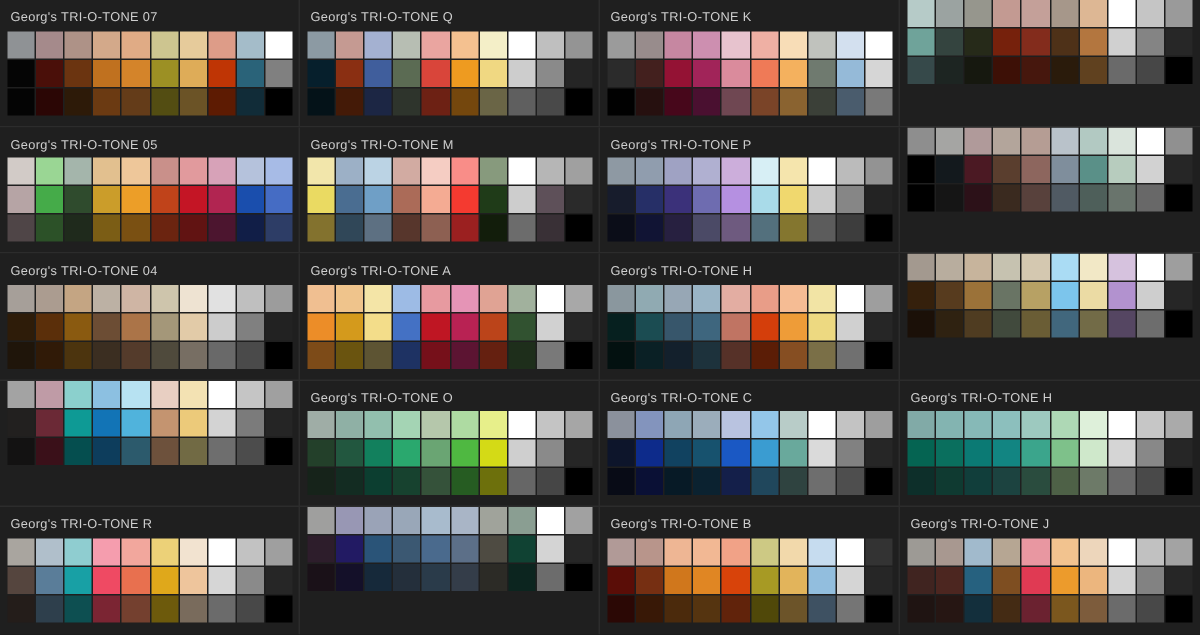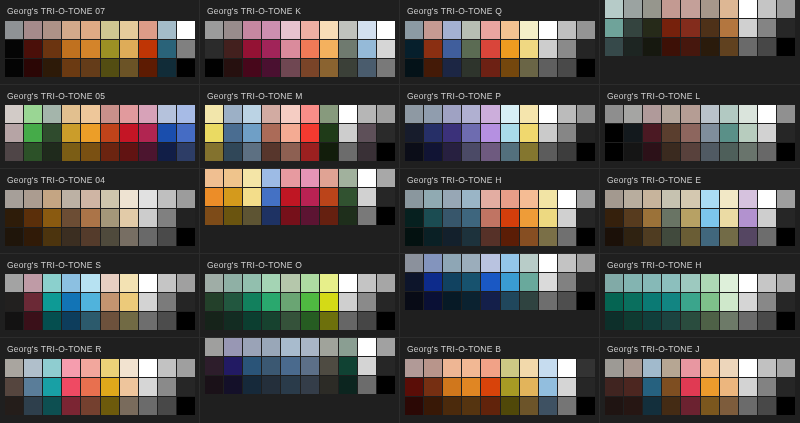--- a/index.html
+++ b/index.html
@@ -90,55 +90,20 @@
         <div class="swatch" title="#6b3a12" style="background: rgb(107, 58, 18);"></div>
         <div class="swatch" title="#643c19" style="background: rgb(100, 60, 25);"></div>
         <div class="swatch" title="#534d12" style="background: rgb(83, 77, 18);"></div>
         <div class="swatch" title="#6b5326" style="background: rgb(107, 83, 38);"></div>
         <div class="swatch" title="#5d1b02" style="background: rgb(93, 27, 2);"></div>
         <div class="swatch" title="#112c38" style="background: rgb(17, 44, 56);"></div>
         <div class="swatch" title="#000000" style="background: rgb(0, 0, 0);"></div>
       </div>
     </div>
     <div class="palette-card">
-      <div class="palette-title">Georg's TRI-O-TONE K</div>
-      <div class="swatch-grid">
-        <div class="swatch" title="#9b9b9b" style="background: rgb(155, 155, 155);"></div>
-        <div class="swatch" title="#988c8c" style="background: rgb(152, 140, 140);"></div>
-        <div class="swatch" title="#c687a1" style="background: rgb(198, 135, 161);"></div>
-        <div class="swatch" title="#cd8fb0" style="background: rgb(205, 143, 176);"></div>
-        <div class="swatch" title="#e7c3ce" style="background: rgb(231, 195, 206);"></div>
-        <div class="swatch" title="#efb0a4" style="background: rgb(239, 176, 164);"></div>
-        <div class="swatch" title="#f8ddb7" style="background: rgb(248, 221, 183);"></div>
-        <div class="swatch" title="#c0c2bd" style="background: rgb(192, 194, 189);"></div>
-        <div class="swatch" title="#d3e0ef" style="background: rgb(211, 224, 239);"></div>
-        <div class="swatch" title="#ffffff" style="background: rgb(255, 255, 255);"></div>
-        <div class="swatch" title="#2b2b2b" style="background: rgb(43, 43, 43);"></div>
-        <div class="swatch" title="#43201e" style="background: rgb(67, 32, 30);"></div>
-        <div class="swatch" title="#941234" style="background: rgb(148, 18, 52);"></div>
-        <div class="swatch" title="#a12459" style="background: rgb(161, 36, 89);"></div>
-        <div class="swatch" title="#da8b9c" style="background: rgb(218, 139, 156);"></div>
-        <div class="swatch" title="#ef7a57" style="background: rgb(239, 122, 87);"></div>
-        <div class="swatch" title="#f4b15e" style="background: rgb(244, 177, 94);"></div>
-        <div class="swatch" title="#6f7a6f" style="background: rgb(111, 122, 111);"></div>
-        <div class="swatch" title="#95bad8" style="background: rgb(149, 186, 216);"></div>
-        <div class="swatch" title="#d6d6d6" style="background: rgb(214, 214, 214);"></div>
-        <div class="swatch" title="#010101" style="background: rgb(1, 1, 1);"></div>
-        <div class="swatch" title="#26100f" style="background: rgb(38, 16, 15);"></div>
-        <div class="swatch" title="#47071b" style="background: rgb(71, 7, 27);"></div>
-        <div class="swatch" title="#4a1030" style="background: rgb(74, 16, 48);"></div>
-        <div class="swatch" title="#6f4752" style="background: rgb(111, 71, 82);"></div>
-        <div class="swatch" title="#7a4428" style="background: rgb(122, 68, 40);"></div>
-        <div class="swatch" title="#8a6330" style="background: rgb(138, 99, 48);"></div>
-        <div class="swatch" title="#3b4038" style="background: rgb(59, 64, 56);"></div>
-        <div class="swatch" title="#4a5c6d" style="background: rgb(74, 92, 109);"></div>
-        <div class="swatch" title="#797979" style="background: rgb(121, 121, 121);"></div>
-      </div>
-    </div>
-    <div class="palette-card">
       <div class="palette-title">Georg's TRI-O-TONE Q</div>
       <div class="swatch-grid">
         <div class="swatch" title="#8c9aa3" style="background: rgb(140, 154, 163);"></div>
         <div class="swatch" title="#c59a92" style="background: rgb(197, 154, 146);"></div>
         <div class="swatch" title="#a4b1d1" style="background: rgb(164, 177, 209);"></div>
         <div class="swatch" title="#b7beb3" style="background: rgb(183, 190, 179);"></div>
         <div class="swatch" title="#eaa5a0" style="background: rgb(234, 165, 160);"></div>
         <div class="swatch" title="#f4c190" style="background: rgb(244, 193, 144);"></div>
         <div class="swatch" title="#f4efc8" style="background: rgb(244, 239, 200);"></div>
         <div class="swatch" title="#ffffff" style="background: rgb(255, 255, 255);"></div>
@@ -157,20 +122,55 @@
         <div class="swatch" title="#041218" style="background: rgb(4, 18, 24);"></div>
         <div class="swatch" title="#441a07" style="background: rgb(68, 26, 7);"></div>
         <div class="swatch" title="#1c2644" style="background: rgb(28, 38, 68);"></div>
         <div class="swatch" title="#2e342c" style="background: rgb(46, 52, 44);"></div>
         <div class="swatch" title="#6d2114" style="background: rgb(109, 33, 20);"></div>
         <div class="swatch" title="#74470d" style="background: rgb(116, 71, 13);"></div>
         <div class="swatch" title="#6a6546" style="background: rgb(106, 101, 70);"></div>
         <div class="swatch" title="#5f5f5f" style="background: rgb(95, 95, 95);"></div>
         <div class="swatch" title="#494949" style="background: rgb(73, 73, 73);"></div>
         <div class="swatch" title="#000000" style="background: rgb(0, 0, 0);"></div>
+      </div>
+    </div>
+    <div class="palette-card">
+      <div class="palette-title">Georg's TRI-O-TONE K</div>
+      <div class="swatch-grid">
+        <div class="swatch" title="#9b9b9b" style="background: rgb(155, 155, 155);"></div>
+        <div class="swatch" title="#988c8c" style="background: rgb(152, 140, 140);"></div>
+        <div class="swatch" title="#c687a1" style="background: rgb(198, 135, 161);"></div>
+        <div class="swatch" title="#cd8fb0" style="background: rgb(205, 143, 176);"></div>
+        <div class="swatch" title="#e7c3ce" style="background: rgb(231, 195, 206);"></div>
+        <div class="swatch" title="#efb0a4" style="background: rgb(239, 176, 164);"></div>
+        <div class="swatch" title="#f8ddb7" style="background: rgb(248, 221, 183);"></div>
+        <div class="swatch" title="#c0c2bd" style="background: rgb(192, 194, 189);"></div>
+        <div class="swatch" title="#d3e0ef" style="background: rgb(211, 224, 239);"></div>
+        <div class="swatch" title="#ffffff" style="background: rgb(255, 255, 255);"></div>
+        <div class="swatch" title="#2b2b2b" style="background: rgb(43, 43, 43);"></div>
+        <div class="swatch" title="#43201e" style="background: rgb(67, 32, 30);"></div>
+        <div class="swatch" title="#941234" style="background: rgb(148, 18, 52);"></div>
+        <div class="swatch" title="#a12459" style="background: rgb(161, 36, 89);"></div>
+        <div class="swatch" title="#da8b9c" style="background: rgb(218, 139, 156);"></div>
+        <div class="swatch" title="#ef7a57" style="background: rgb(239, 122, 87);"></div>
+        <div class="swatch" title="#f4b15e" style="background: rgb(244, 177, 94);"></div>
+        <div class="swatch" title="#6f7a6f" style="background: rgb(111, 122, 111);"></div>
+        <div class="swatch" title="#95bad8" style="background: rgb(149, 186, 216);"></div>
+        <div class="swatch" title="#d6d6d6" style="background: rgb(214, 214, 214);"></div>
+        <div class="swatch" title="#010101" style="background: rgb(1, 1, 1);"></div>
+        <div class="swatch" title="#26100f" style="background: rgb(38, 16, 15);"></div>
+        <div class="swatch" title="#47071b" style="background: rgb(71, 7, 27);"></div>
+        <div class="swatch" title="#4a1030" style="background: rgb(74, 16, 48);"></div>
+        <div class="swatch" title="#6f4752" style="background: rgb(111, 71, 82);"></div>
+        <div class="swatch" title="#7a4428" style="background: rgb(122, 68, 40);"></div>
+        <div class="swatch" title="#8a6330" style="background: rgb(138, 99, 48);"></div>
+        <div class="swatch" title="#3b4038" style="background: rgb(59, 64, 56);"></div>
+        <div class="swatch" title="#4a5c6d" style="background: rgb(74, 92, 109);"></div>
+        <div class="swatch" title="#797979" style="background: rgb(121, 121, 121);"></div>
       </div>
     </div>
     <div class="palette-card no-right">
       <div class="swatch-grid">
         <div class="swatch" title="#b6cbc8" style="background: rgb(182, 203, 200);"></div>
         <div class="swatch" title="#9ba3a1" style="background: rgb(155, 163, 161);"></div>
         <div class="swatch" title="#96968d" style="background: rgb(150, 150, 141);"></div>
         <div class="swatch" title="#c39a92" style="background: rgb(195, 154, 146);"></div>
         <div class="swatch" title="#c4a099" style="background: rgb(196, 160, 153);"></div>
         <div class="swatch" title="#a6978a" style="background: rgb(166, 151, 138);"></div>
@@ -299,21 +299,20 @@
         <div class="swatch" title="#4b4a66" style="background: rgb(75, 74, 102);"></div>
         <div class="swatch" title="#6e5a7f" style="background: rgb(110, 90, 127);"></div>
         <div class="swatch" title="#53707d" style="background: rgb(83, 112, 125);"></div>
         <div class="swatch" title="#84762f" style="background: rgb(132, 118, 47);"></div>
         <div class="swatch" title="#5c5c5c" style="background: rgb(92, 92, 92);"></div>
         <div class="swatch" title="#3d3d3d" style="background: rgb(61, 61, 61);"></div>
         <div class="swatch" title="#000000" style="background: rgb(0, 0, 0);"></div>
       </div>
     </div>
     <div class="palette-card no-right">
-      <div class="palette-title">Georg's TRI-O-TONE L</div>
       <div class="swatch-grid">
         <div class="swatch" title="#8e8e8e" style="background: rgb(142, 142, 142);"></div>
         <div class="swatch" title="#a5a5a3" style="background: rgb(165, 165, 163);"></div>
         <div class="swatch" title="#b09a9a" style="background: rgb(176, 154, 154);"></div>
         <div class="swatch" title="#b3a59b" style="background: rgb(179, 165, 155);"></div>
         <div class="swatch" title="#b59d94" style="background: rgb(181, 157, 148);"></div>
         <div class="swatch" title="#b9c2ca" style="background: rgb(185, 194, 202);"></div>
         <div class="swatch" title="#b2c9c2" style="background: rgb(178, 201, 194);"></div>
         <div class="swatch" title="#dae4dc" style="background: rgb(218, 228, 220);"></div>
         <div class="swatch" title="#ffffff" style="background: rgb(255, 255, 255);"></div>
@@ -369,20 +368,21 @@
         <div class="swatch" title="#3b2e21" style="background: rgb(59, 46, 33);"></div>
         <div class="swatch" title="#543b2b" style="background: rgb(84, 59, 43);"></div>
         <div class="swatch" title="#4f4a3c" style="background: rgb(79, 74, 60);"></div>
         <div class="swatch" title="#776e63" style="background: rgb(119, 110, 99);"></div>
         <div class="swatch" title="#696969" style="background: rgb(105, 105, 105);"></div>
         <div class="swatch" title="#4a4a4a" style="background: rgb(74, 74, 74);"></div>
         <div class="swatch" title="#000000" style="background: rgb(0, 0, 0);"></div>
       </div>
     </div>
     <div class="palette-card">
+      <div class="palette-title">Georg's TRI-O-TONE A</div>
       <div class="swatch-grid">
         <div class="swatch" title="#f0bf91" style="background: rgb(240, 191, 145);"></div>
         <div class="swatch" title="#efc48c" style="background: rgb(239, 196, 140);"></div>
         <div class="swatch" title="#f4e5a7" style="background: rgb(244, 229, 167);"></div>
         <div class="swatch" title="#9dbbe5" style="background: rgb(157, 187, 229);"></div>
         <div class="swatch" title="#e79aa0" style="background: rgb(231, 154, 160);"></div>
         <div class="swatch" title="#e594b6" style="background: rgb(229, 148, 182);"></div>
         <div class="swatch" title="#e0a394" style="background: rgb(224, 163, 148);"></div>
         <div class="swatch" title="#a1b19d" style="background: rgb(161, 177, 157);"></div>
         <div class="swatch" title="#ffffff" style="background: rgb(255, 255, 255);"></div>
@@ -438,21 +438,20 @@
         <div class="swatch" title="#1d323c" style="background: rgb(29, 50, 60);"></div>
         <div class="swatch" title="#563128" style="background: rgb(86, 49, 40);"></div>
         <div class="swatch" title="#5b1d06" style="background: rgb(91, 29, 6);"></div>
         <div class="swatch" title="#864e22" style="background: rgb(134, 78, 34);"></div>
         <div class="swatch" title="#7a6f47" style="background: rgb(122, 111, 71);"></div>
         <div class="swatch" title="#707070" style="background: rgb(112, 112, 112);"></div>
         <div class="swatch" title="#000000" style="background: rgb(0, 0, 0);"></div>
       </div>
     </div>
     <div class="palette-card no-right">
-      <div class="palette-title">Georg's TRI-O-TONE E</div>
       <div class="swatch-grid">
         <div class="swatch" title="#a3998f" style="background: rgb(163, 153, 143);"></div>
         <div class="swatch" title="#b8ad9e" style="background: rgb(184, 173, 158);"></div>
         <div class="swatch" title="#c7b49c" style="background: rgb(199, 180, 156);"></div>
         <div class="swatch" title="#c6c2b0" style="background: rgb(198, 194, 176);"></div>
         <div class="swatch" title="#d4c8b0" style="background: rgb(212, 200, 176);"></div>
         <div class="swatch" title="#aadcf4" style="background: rgb(170, 220, 244);"></div>
         <div class="swatch" title="#f2e8c6" style="background: rgb(242, 232, 198);"></div>
         <div class="swatch" title="#d6c2de" style="background: rgb(214, 194, 222);"></div>
         <div class="swatch" title="#ffffff" style="background: rgb(255, 255, 255);"></div>
@@ -473,21 +472,20 @@
         <div class="swatch" title="#414a3d" style="background: rgb(65, 74, 61);"></div>
         <div class="swatch" title="#6a5d35" style="background: rgb(106, 93, 53);"></div>
         <div class="swatch" title="#41677d" style="background: rgb(65, 103, 125);"></div>
         <div class="swatch" title="#726b47" style="background: rgb(114, 107, 71);"></div>
         <div class="swatch" title="#554662" style="background: rgb(85, 70, 98);"></div>
         <div class="swatch" title="#6d6d6d" style="background: rgb(109, 109, 109);"></div>
         <div class="swatch" title="#000000" style="background: rgb(0, 0, 0);"></div>
       </div>
     </div>
     <div class="palette-card">
-      <div class="palette-title">Georg's TRI-O-TONE S</div>
       <div class="swatch-grid">
         <div class="swatch" title="#a3a3a3" style="background: rgb(163, 163, 163);"></div>
         <div class="swatch" title="#bf9ba6" style="background: rgb(191, 155, 166);"></div>
         <div class="swatch" title="#8bd0cd" style="background: rgb(139, 208, 205);"></div>
         <div class="swatch" title="#8cc0e1" style="background: rgb(140, 192, 225);"></div>
         <div class="swatch" title="#b7e2f2" style="background: rgb(183, 226, 242);"></div>
         <div class="swatch" title="#e8cfc2" style="background: rgb(232, 207, 194);"></div>
         <div class="swatch" title="#f3e2b3" style="background: rgb(243, 226, 179);"></div>
         <div class="swatch" title="#ffffff" style="background: rgb(255, 255, 255);"></div>
         <div class="swatch" title="#c5c5c5" style="background: rgb(197, 197, 197);"></div>
@@ -543,20 +541,21 @@
         <div class="swatch" title="#17422f" style="background: rgb(23, 66, 47);"></div>
         <div class="swatch" title="#35523a" style="background: rgb(53, 82, 58);"></div>
         <div class="swatch" title="#265c22" style="background: rgb(38, 92, 34);"></div>
         <div class="swatch" title="#6d700c" style="background: rgb(109, 112, 12);"></div>
         <div class="swatch" title="#666666" style="background: rgb(102, 102, 102);"></div>
         <div class="swatch" title="#464646" style="background: rgb(70, 70, 70);"></div>
         <div class="swatch" title="#000000" style="background: rgb(0, 0, 0);"></div>
       </div>
     </div>
     <div class="palette-card">
+      <div class="palette-title">Georg's TRI-O-TONE C</div>
       <div class="swatch-grid">
         <div class="swatch" title="#8b919c" style="background: rgb(139, 145, 156);"></div>
         <div class="swatch" title="#8394bd" style="background: rgb(131, 148, 189);"></div>
         <div class="swatch" title="#8ea6b5" style="background: rgb(142, 166, 181);"></div>
         <div class="swatch" title="#9badbb" style="background: rgb(155, 173, 187);"></div>
         <div class="swatch" title="#b9c3e0" style="background: rgb(185, 195, 224);"></div>
         <div class="swatch" title="#93c6e9" style="background: rgb(147, 198, 233);"></div>
         <div class="swatch" title="#b8ccc8" style="background: rgb(184, 204, 200);"></div>
         <div class="swatch" title="#ffffff" style="background: rgb(255, 255, 255);"></div>
         <div class="swatch" title="#c3c3c3" style="background: rgb(195, 195, 195);"></div>

